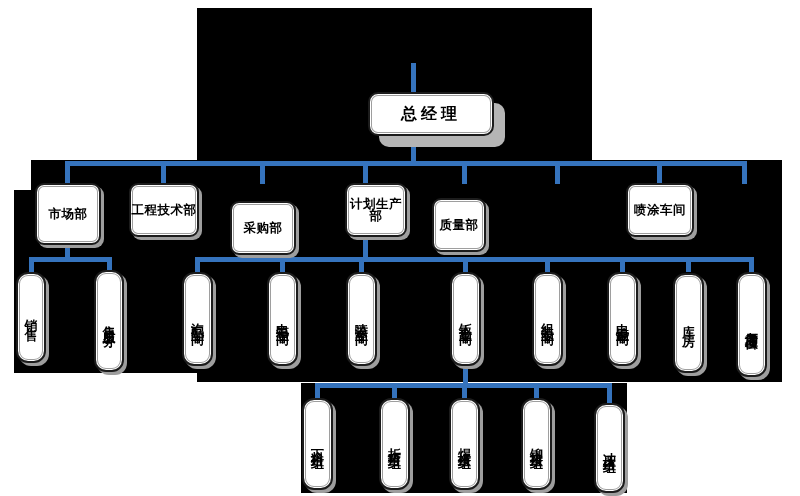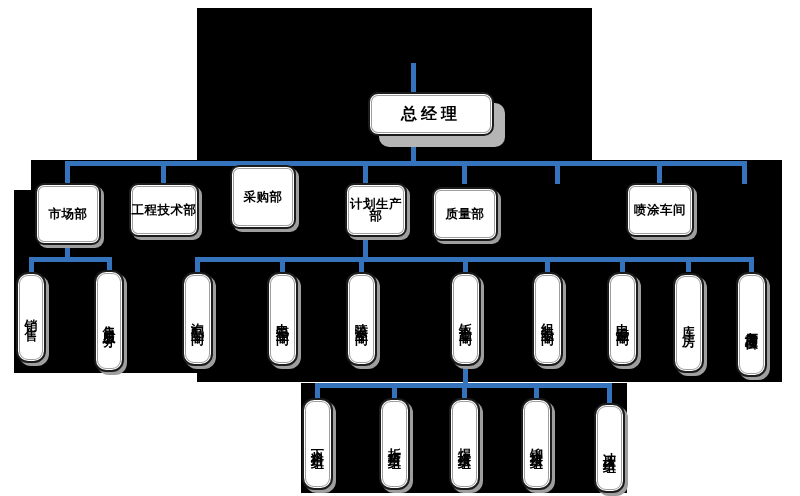--- a/index.html
+++ b/index.html
@@ -69,23 +69,23 @@
   <div class="line" style="left:315px;top:383px;width:5px;height:15px"></div>
   <div class="line" style="left:392px;top:383px;width:5px;height:15px"></div>
   <div class="line" style="left:462px;top:383px;width:5px;height:15px"></div>
   <div class="line" style="left:534px;top:383px;width:5px;height:15px"></div>
   <div class="line" style="left:607px;top:383px;width:5px;height:21px"></div>
 
   <div class="node lvl1" style="left:368px;top:92px;width:126px;height:44px">总经理</div>
 
   <div class="node lvl2" style="left:35px;top:183px;width:66px;height:62px">市场部</div>
   <div class="node lvl2" style="left:129px;top:183px;width:70px;height:54px">工程技术部</div>
-  <div class="node lvl2" style="left:230px;top:165px;width:66px;height:64px">采购部</div>
+  <div class="node lvl2" style="left:230px;top:201px;width:66px;height:54px">采购部</div>
   <div class="node lvl2" style="left:345px;top:183px;width:62px;height:54px">计划生产部</div>
-  <div class="node lvl2" style="left:432px;top:187px;width:66px;height:54px">质量部</div>
+  <div class="node lvl2" style="left:432px;top:198px;width:54px;height:54px">质量部</div>
   <div class="node lvl2" style="left:626px;top:183px;width:68px;height:54px">喷涂车间</div>
 
   <div class="node vnode sp-wide" style="left:16px;top:272px;width:30px;height:91px">销售</div>
   <div class="node vnode" style="left:94px;top:270px;width:30px;height:102px">售后服务</div>
 
   <div class="node vnode" style="left:182px;top:272px;width:31px;height:94px">汽配车间</div>
   <div class="node vnode" style="left:267px;top:272px;width:31px;height:94px">电箱车间</div>
   <div class="node vnode" style="left:346px;top:272px;width:31px;height:94px">喷涂车间</div>
   <div class="node vnode" style="left:450px;top:272px;width:31px;height:94px">钣金车间</div>
   <div class="node vnode" style="left:532px;top:272px;width:31px;height:94px">组装车间</div>

